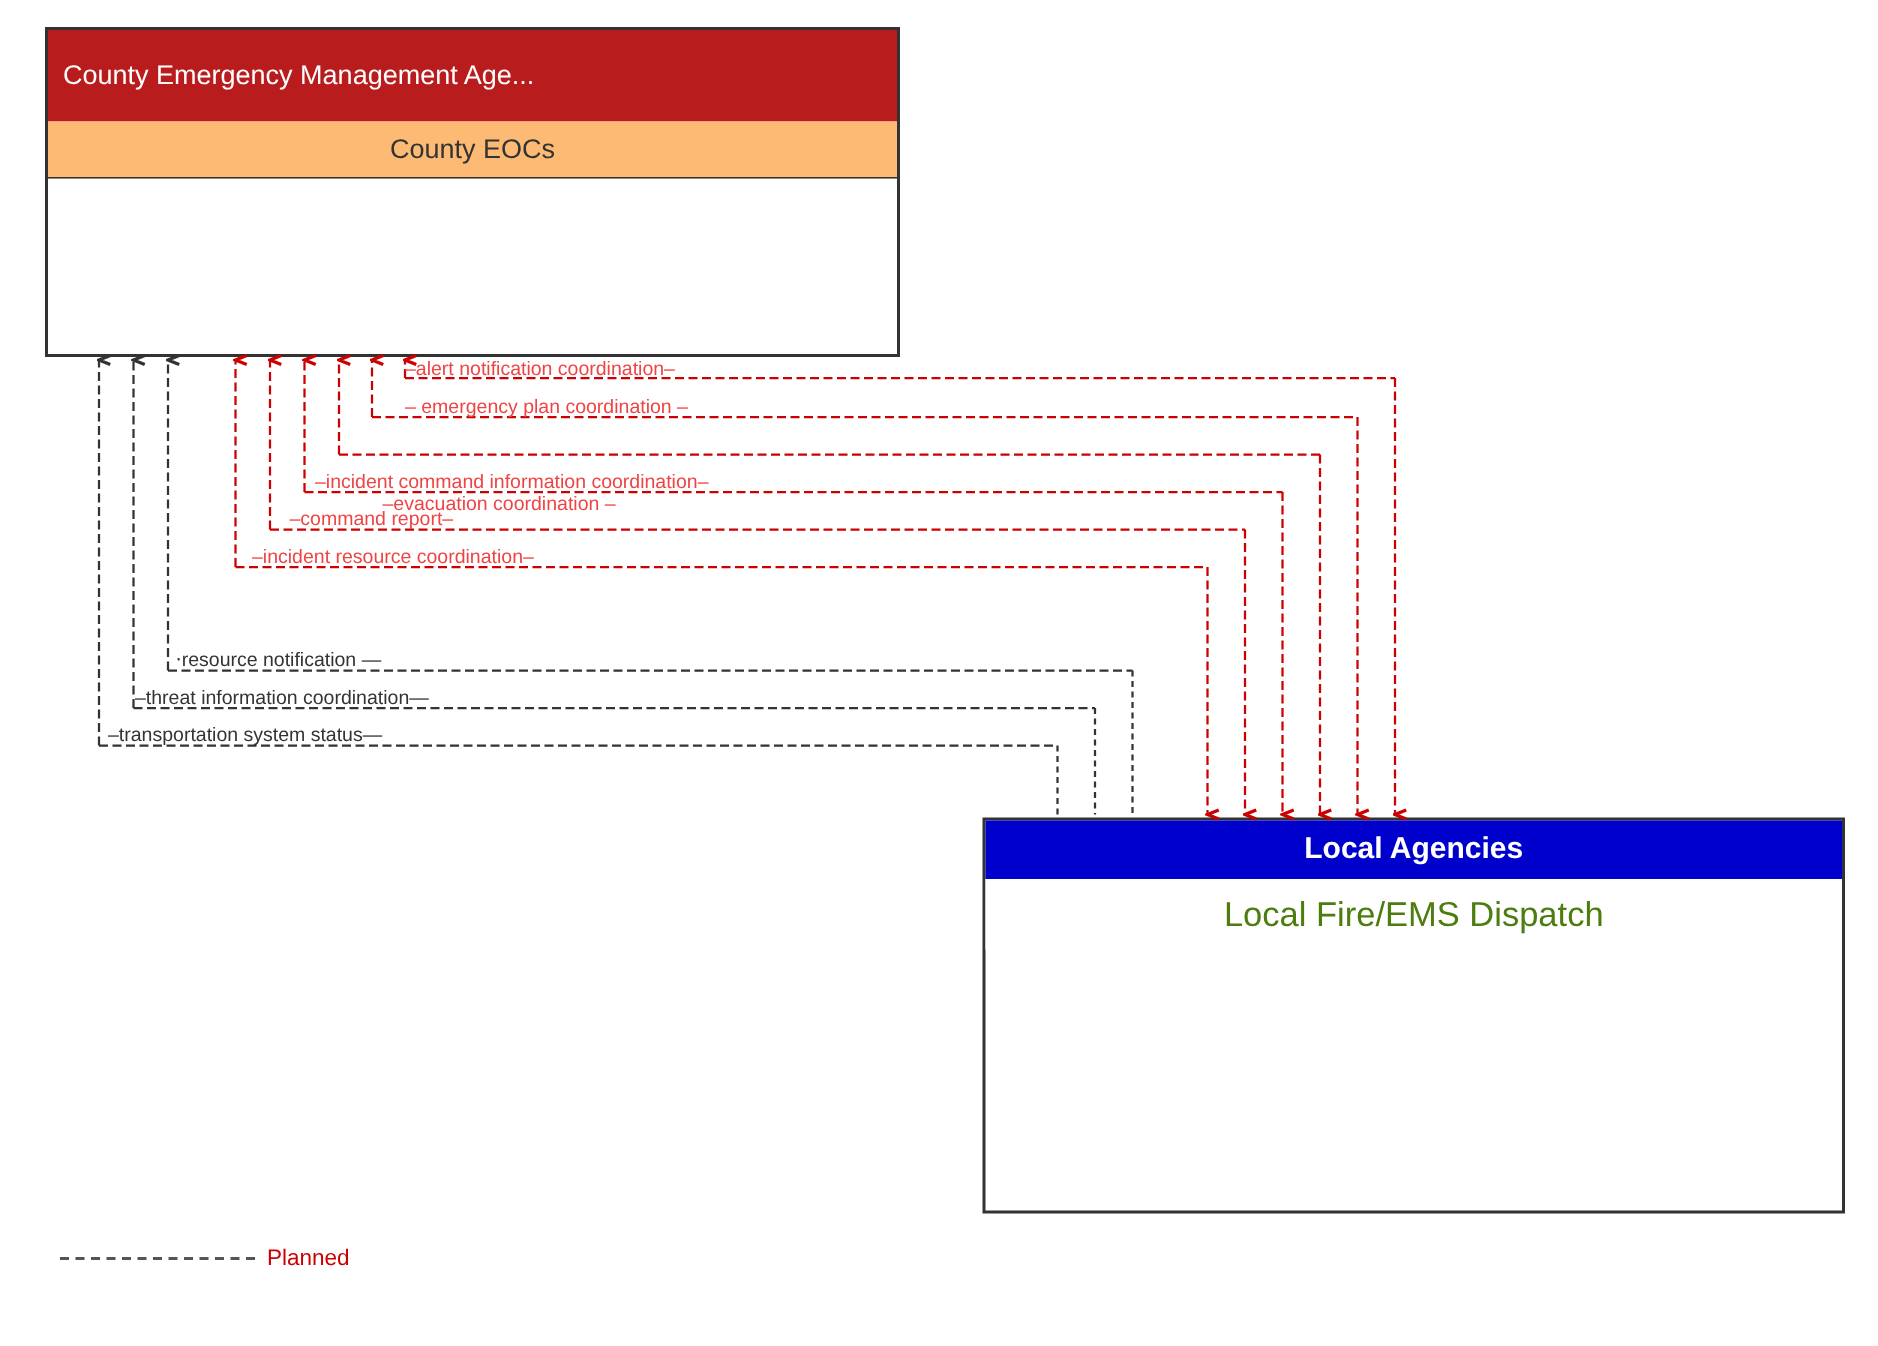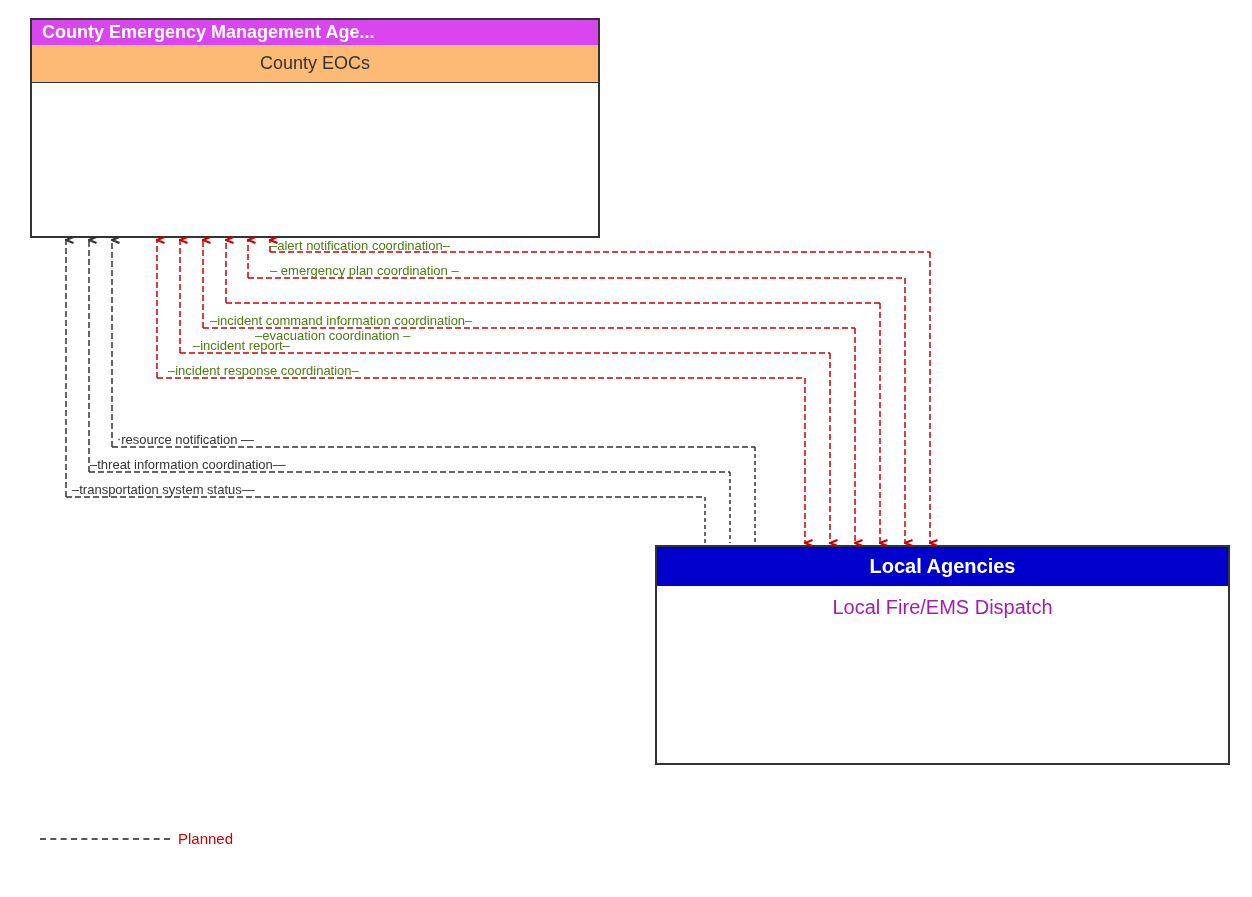--- a/index.html
+++ b/index.html
@@ -22,81 +22,81 @@
     .left-box {
       position: absolute;
       top: 18px;
       left: 30px;
       width: 570px;
       height: 220px;
       border: 2px solid #333;
     }
 
     .left-box-header {
-      background: #d946ef;
+      background: #b91c1c;
       color: white;
-      font-weight: bold;
+      font-weight: normal;
       font-size: 18px;
-      padding: 2px 10px;
+      padding: 20px 10px;
       text-align: left;
     }
 
     .left-box-subheader {
       background: #fdba74;
       color: #333;
       font-size: 18px;
       font-weight: normal;
       padding: 8px 10px;
       text-align: center;
       border-bottom: 1px solid #333;
     }
 
     
     .right-box {
       position: absolute;
       top: 545px;
       left: 655px;
       width: 575px;
-      height: 220px;
+      height: 264px;
       border: 2px solid #333;
     }
 
     .right-box-header {
       background: #0000cc;
       color: white;
       font-weight: bold;
       font-size: 20px;
       padding: 8px 10px;
       text-align: center;
     }
 
     .right-box-subheader {
       background: white;
-      color: #a21caf;
-      font-size: 20px;
+      color: #4d7c0f;
+      font-size: 23px;
       font-weight: normal;
       padding: 10px 10px;
       text-align: center;
     }
 
     
     .lines-svg {
       position: absolute;
       top: 0;
       left: 0;
       width: 1252px;
       height: 897px;
       pointer-events: none;
     }
 
     
     .flow-label {
       position: absolute;
       font-size: 13px;
-      color: #4d7c0f;
+      color: #ef4444;
       white-space: nowrap;
     }
 
     .flow-label-black {
       position: absolute;
       font-size: 13px;
       color: #333333;
       white-space: nowrap;
     }
 
@@ -183,22 +183,22 @@
     <line x1="66" y1="497" x2="66" y2="240" stroke="#333" stroke-width="1.5" stroke-dasharray="6,3" marker-end="url(#arrow-black-up)"></line>
     <line x1="66" y1="497" x2="705" y2="497" stroke="#333" stroke-width="1.5" stroke-dasharray="6,3"></line>
     <line x1="705" y1="497" x2="705" y2="543" stroke="#333" stroke-width="1.5" stroke-dasharray="4,3"></line>
 
   </svg>
 
   <div class="flow-label" style="top:238px; left:270px;">–alert notification coordination–</div>
   <div class="flow-label" style="top:263px; left:270px;">– emergency plan coordination –</div>
   <div class="flow-label" style="top:288px; left:255px;margin-top:40px;">–evacuation coordination –</div>
   <div class="flow-label" style="top:313px; left:210px;text-align:right;">–incident command information coordination–</div>
-  <div class="flow-label" style="top:338px; left:193px;">–incident report–</div>
-  <div class="flow-label" style="top:363px; left:168px;">–incident response coordination–</div>
+  <div class="flow-label" style="top:338px; left:193px;">–command report–</div>
+  <div class="flow-label" style="top:363px; left:168px;">–incident resource coordination–</div>
 
   <div class="flow-label-black" style="top:432px; left:117px;">⋅resource notification —</div>
   <div class="flow-label-black" style="top:457px; left:90px;">–threat information coordination—</div>
   <div class="flow-label-black" style="top:482px; left:72px;">–transportation system status—</div>
 
   <div class="legend">
     <div style="display:flex; align-items:center; gap:8px;">
       <div style="width:130px; border-top: 2px dashed #555;"></div>
       <span class="legend-label">Planned</span>
     </div>

